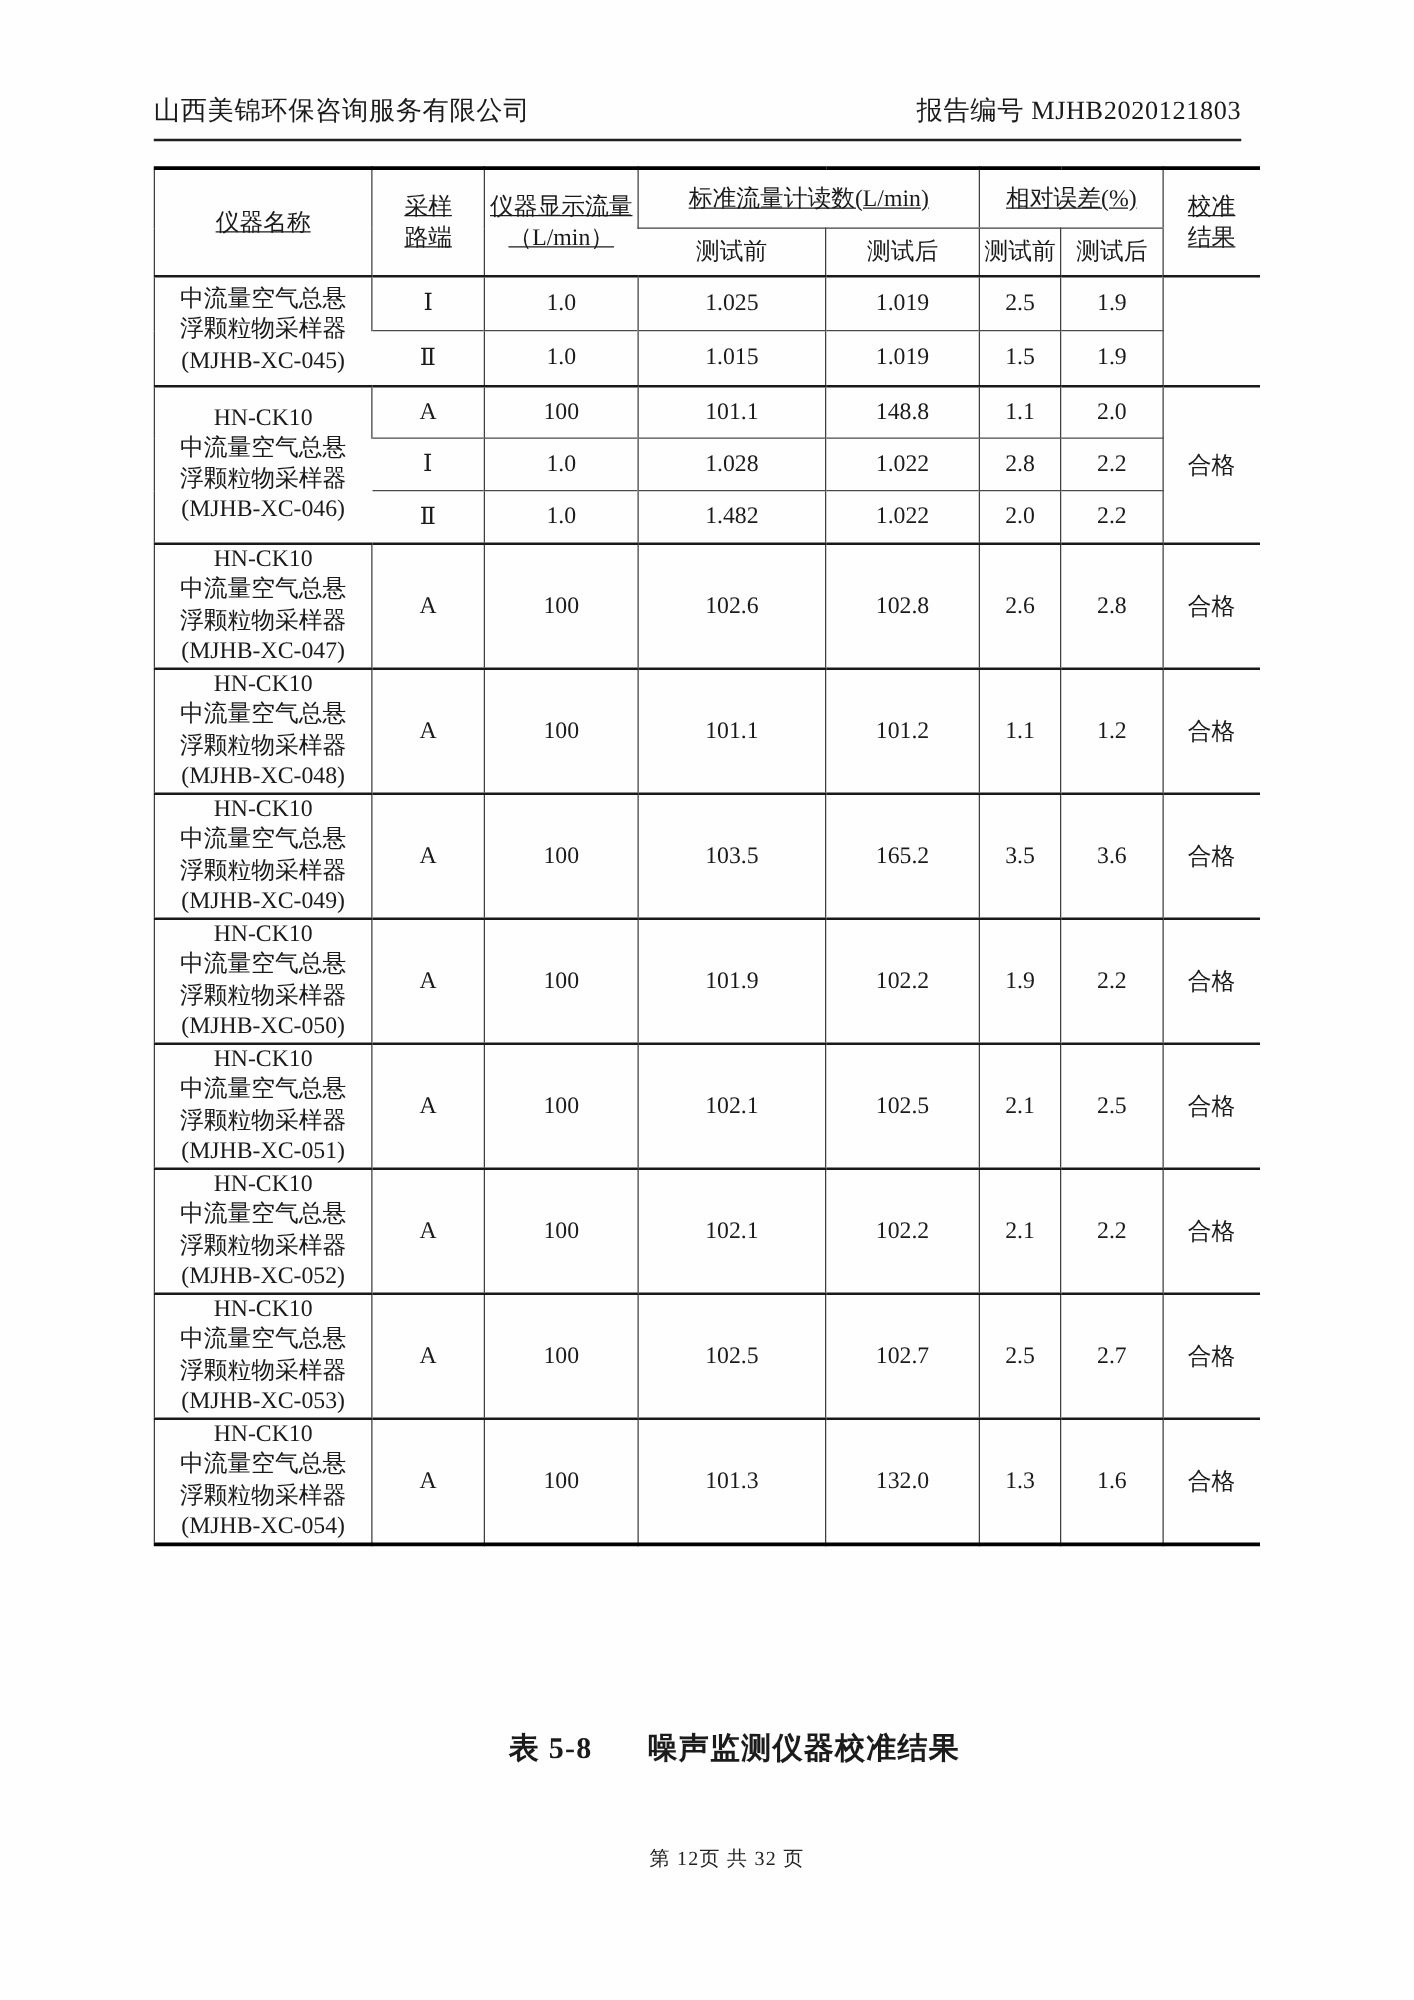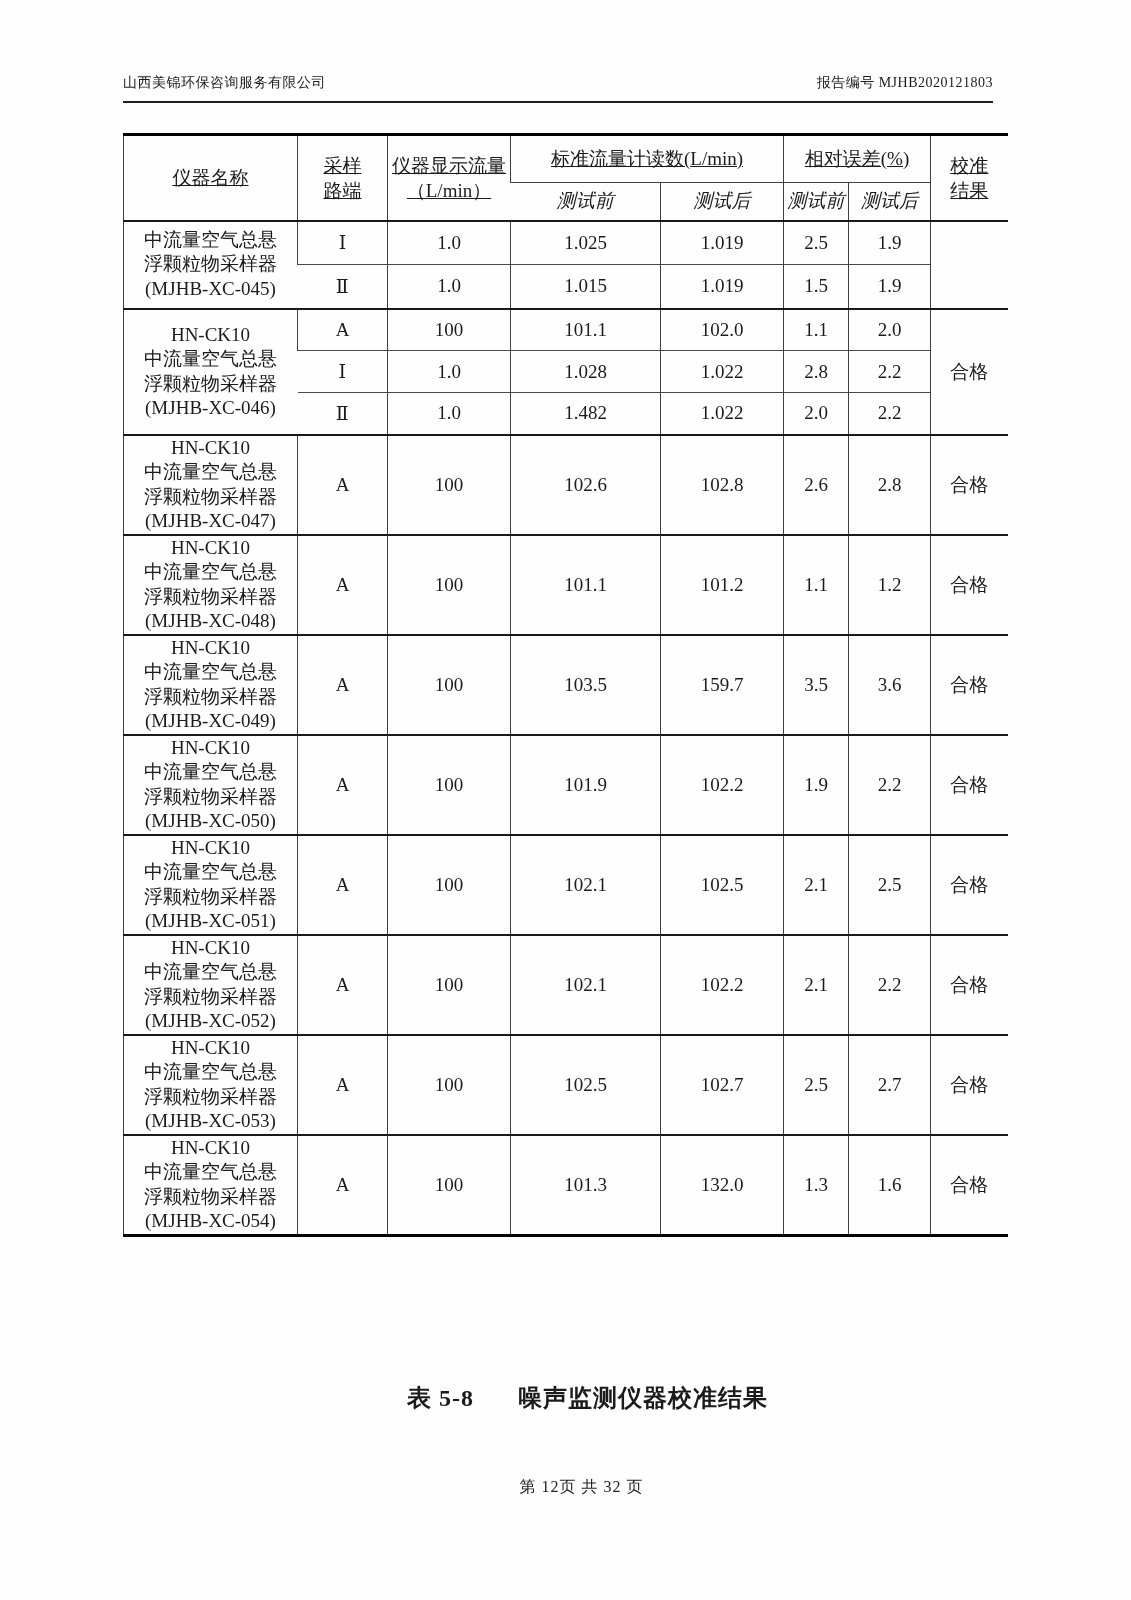--- a/index.html
+++ b/index.html
@@ -19,21 +19,21 @@
   .running-head {
     position: absolute;
     left: 123px;
     top: 74px;
     width: 870px;
     display: flex;
     justify-content: space-between;
     align-items: flex-end;
     border-bottom: 2px solid #1f1f1f;
     padding-bottom: 9px;
-    font-size: 14px;
+    font-size: 21px;
     letter-spacing: 0.5px;
   }
 
   
   table.cal-table {
     position: absolute;
     left: 123px;
     top: 133px;
     width: 884px;
     border-collapse: collapse;
@@ -47,21 +47,21 @@
   .cal-table th, .cal-table td {
     border-left: 1px solid #3f3f3f;
     font-weight: normal;
     text-align: center;
     vertical-align: middle;
     padding: 0 2px;
     overflow: hidden;
   }
   .cal-table th:first-child, .cal-table td:first-child { border-left: 0; }
   .cal-table thead tr.group-row { height: 48px; text-decoration: underline; }
-  .cal-table thead tr.sub-row { height: 38px; font-style: italic; }
+  .cal-table thead tr.sub-row { height: 38px; }
   .cal-table thead th.group { border-bottom: 1px solid #3f3f3f; }
   .cal-table thead tr:last-child th,
   .cal-table thead th[rowspan] { border-bottom: 2px solid #191919; }
   .cal-table tbody td { border-top: 1px solid #4a4a4a; }
   .cal-table tbody tr.block-start td { border-top: 2px solid #191919; }
   .cal-table tbody tr:first-child td { border-top: 0; }
   .instrument-name-cell div { line-height: 24.5px; }
   .hdr-two-line div { line-height: 25px; text-align: center; }
 
   
@@ -161,21 +161,21 @@
         <tr class="block-start" style="height: 42px;">
           <td rowspan="3" class="instrument-name-cell">
             <div>HN-CK10</div>
             <div>中流量空气总悬</div>
             <div>浮颗粒物采样器</div>
             <div>(MJHB-XC-046)</div>
           </td>
           <td>A</td>
           <td>100</td>
           <td>101.1</td>
-          <td>102.0</td>
+          <td>148.8</td>
           <td>1.1</td>
           <td>2.0</td>
           <td rowspan="3">合格</td>
         </tr>
         <tr style="height: 42px;">
           <td>Ⅰ</td>
           <td>1.0</td>
           <td>1.028</td>
           <td>1.022</td>
           <td>2.8</td>
@@ -222,21 +222,21 @@
         <tr class="block-start" style="height: 97px;">
           <td rowspan="1" class="instrument-name-cell">
             <div>HN-CK10</div>
             <div>中流量空气总悬</div>
             <div>浮颗粒物采样器</div>
             <div>(MJHB-XC-049)</div>
           </td>
           <td>A</td>
           <td>100</td>
           <td>103.5</td>
-          <td>159.7</td>
+          <td>165.2</td>
           <td>3.5</td>
           <td>3.6</td>
           <td rowspan="1">合格</td>
         </tr>
         <tr class="block-start" style="height: 97px;">
           <td rowspan="1" class="instrument-name-cell">
             <div>HN-CK10</div>
             <div>中流量空气总悬</div>
             <div>浮颗粒物采样器</div>
             <div>(MJHB-XC-050)</div>

